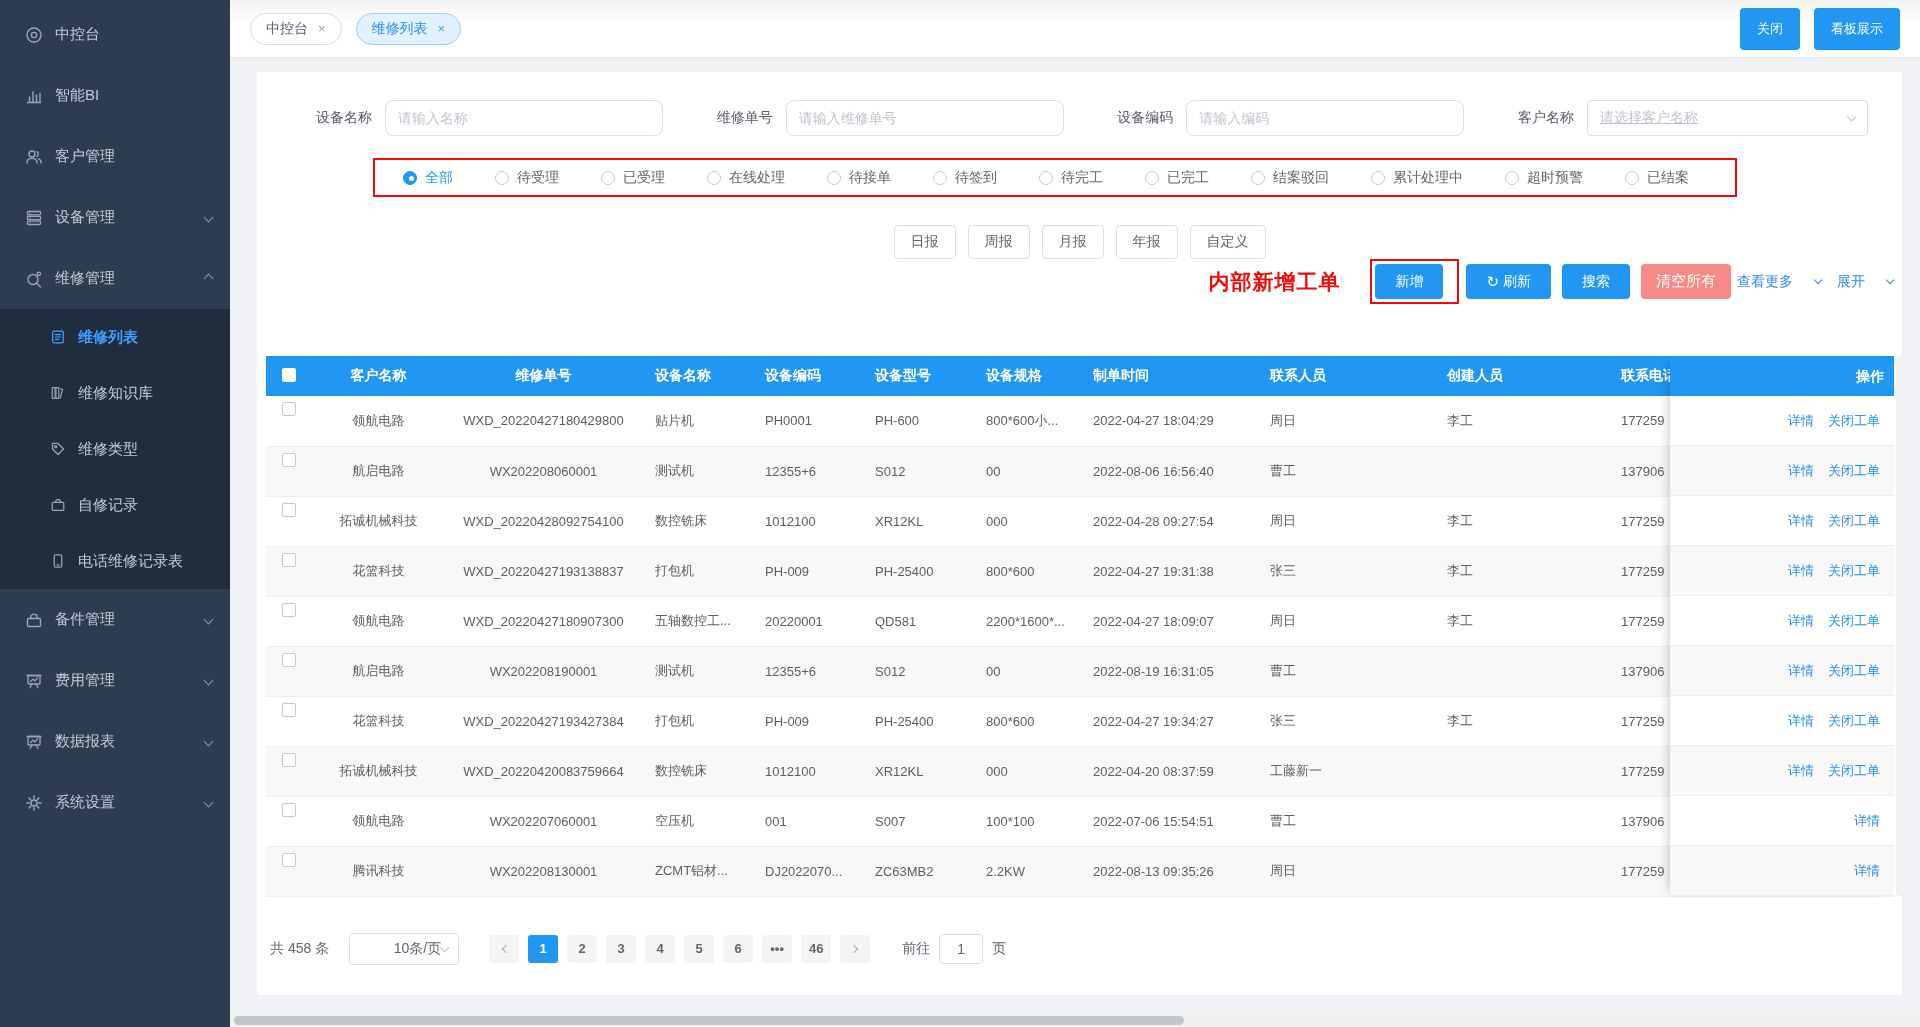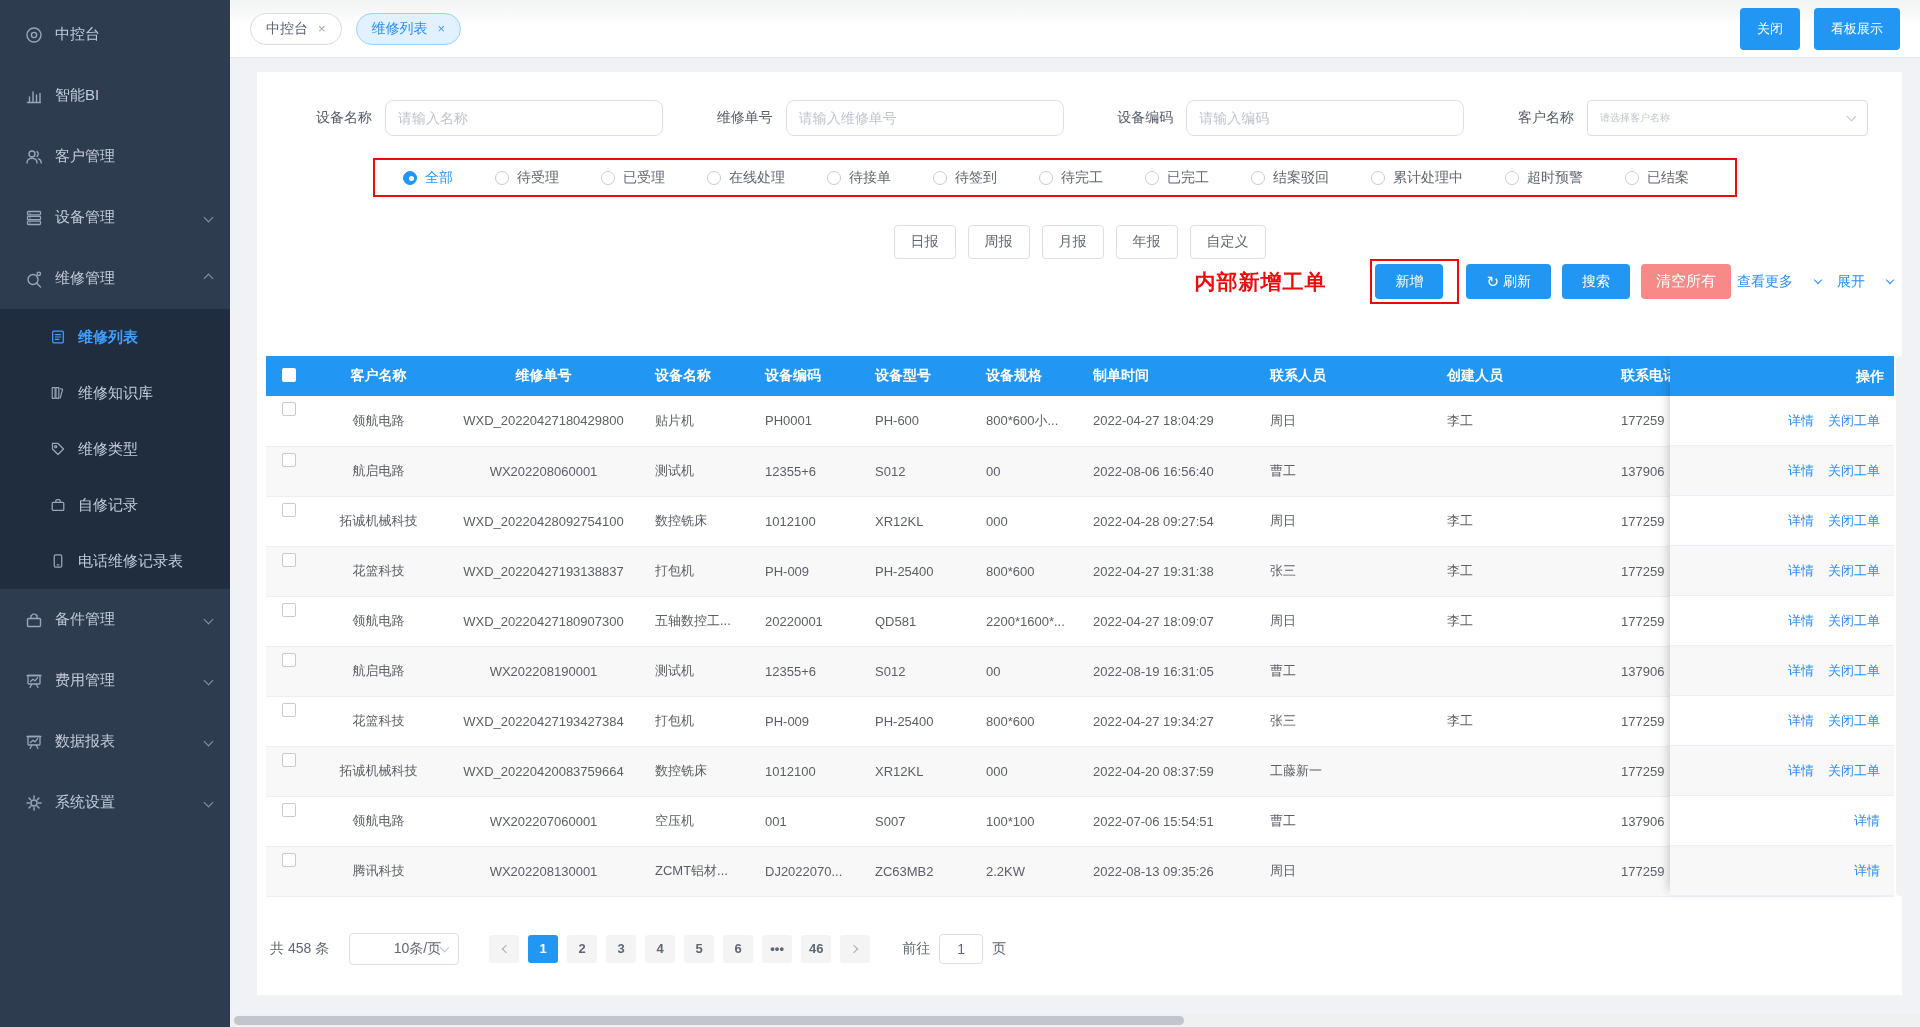--- a/index.html
+++ b/index.html
@@ -56,42 +56,42 @@
   .fgroup .flabel { font-size:14px; color:#555c66; margin-right:13px; white-space:nowrap; }
   .fgroup input {
     width:278px; height:36px; border:1px solid #dcdfe6; border-radius:8px; padding:0 12px;
     font-size:14px; color:#606266; font-family:inherit; outline:none;
   }
   .fgroup input::placeholder { color:#bfc4cc; }
   .fselect {
     width:281px; height:36px; border:1px solid #dcdfe6; border-radius:4px; padding:0 12px;
     display:flex; align-items:center; justify-content:space-between; cursor:pointer; background:#fff;
   }
-  .fselect .ph { font-size:10px; color:#bfc4cc; }
+  .fselect .ph { font-size:14px; color:#bfc4cc;text-decoration:underline; }
   .fselect .chev, .psize .chev { color:#c0c4cc; margin-top:-3px; }
   
   .status-row {
     margin:22px 0 0 107px; width:1364px; height:39px; border:2px solid #ee0a0a;
     display:flex; align-items:center; padding-left:28px; gap:42px;
   }
   .radio { display:inline-flex; align-items:center; gap:8px; cursor:pointer; }
   .rdot { width:14px; height:14px; border-radius:50%; border:1px solid #c8ccd4; background:#fff; position:relative; }
   .rdot.on { background:#2196f3; border-color:#2196f3; }
   .rdot.on::after { content:""; position:absolute; left:4.5px; top:4.5px; width:5px; height:5px; border-radius:50%; background:#fff; }
   .rlabel { font-size:14px; color:#5f6772; }
   .rlabel.on { color:#2196f3; }
   
   .toolbar { margin-top:28px; display:flex; align-items:center;flex-direction:column; }
   .rpt-group { display:flex; gap:12px; }
   .btn-plain {
     background:#fff; border:1px solid #dcdfe6; border-radius:4px; height:34px; padding:0 16px;
     font-size:14px; color:#5f6772; cursor:pointer; font-family:inherit;
   }
   .tb-right { margin-left:auto; display:flex; align-items:center; }
-  .anno-text { color:#ee0a0a; font-size:21px; font-weight:bold; margin-right:44px; letter-spacing:1px; }
+  .anno-text { color:#ee0a0a; font-size:21px; font-weight:bold; margin-right:30px; letter-spacing:1px; }
   .red-box { border:2px solid #ee0a0a; padding:3px; display:inline-flex; margin-right:7px; }
   .btn-blue.sm { height:35px; padding:0 20px; font-size:14px; }
   .tb-right .btn-blue { margin-right:11px; }
   .ric { font-size:15px; }
   .lnk-more { color:#2d8cf0; font-size:14px; display:inline-flex; align-items:center; gap:22px; cursor:pointer; margin-left:6px; }
   .lnk-more .chev { color:#2d8cf0; width:6px; height:6px; margin-top:-3px; }
   .lnk-more + .lnk-more { margin-left:16px; }
   
   .table-zone { position:relative; margin-top:52px; width:1628px; }
   table { width:1628px; table-layout:fixed; border-collapse:collapse; }

